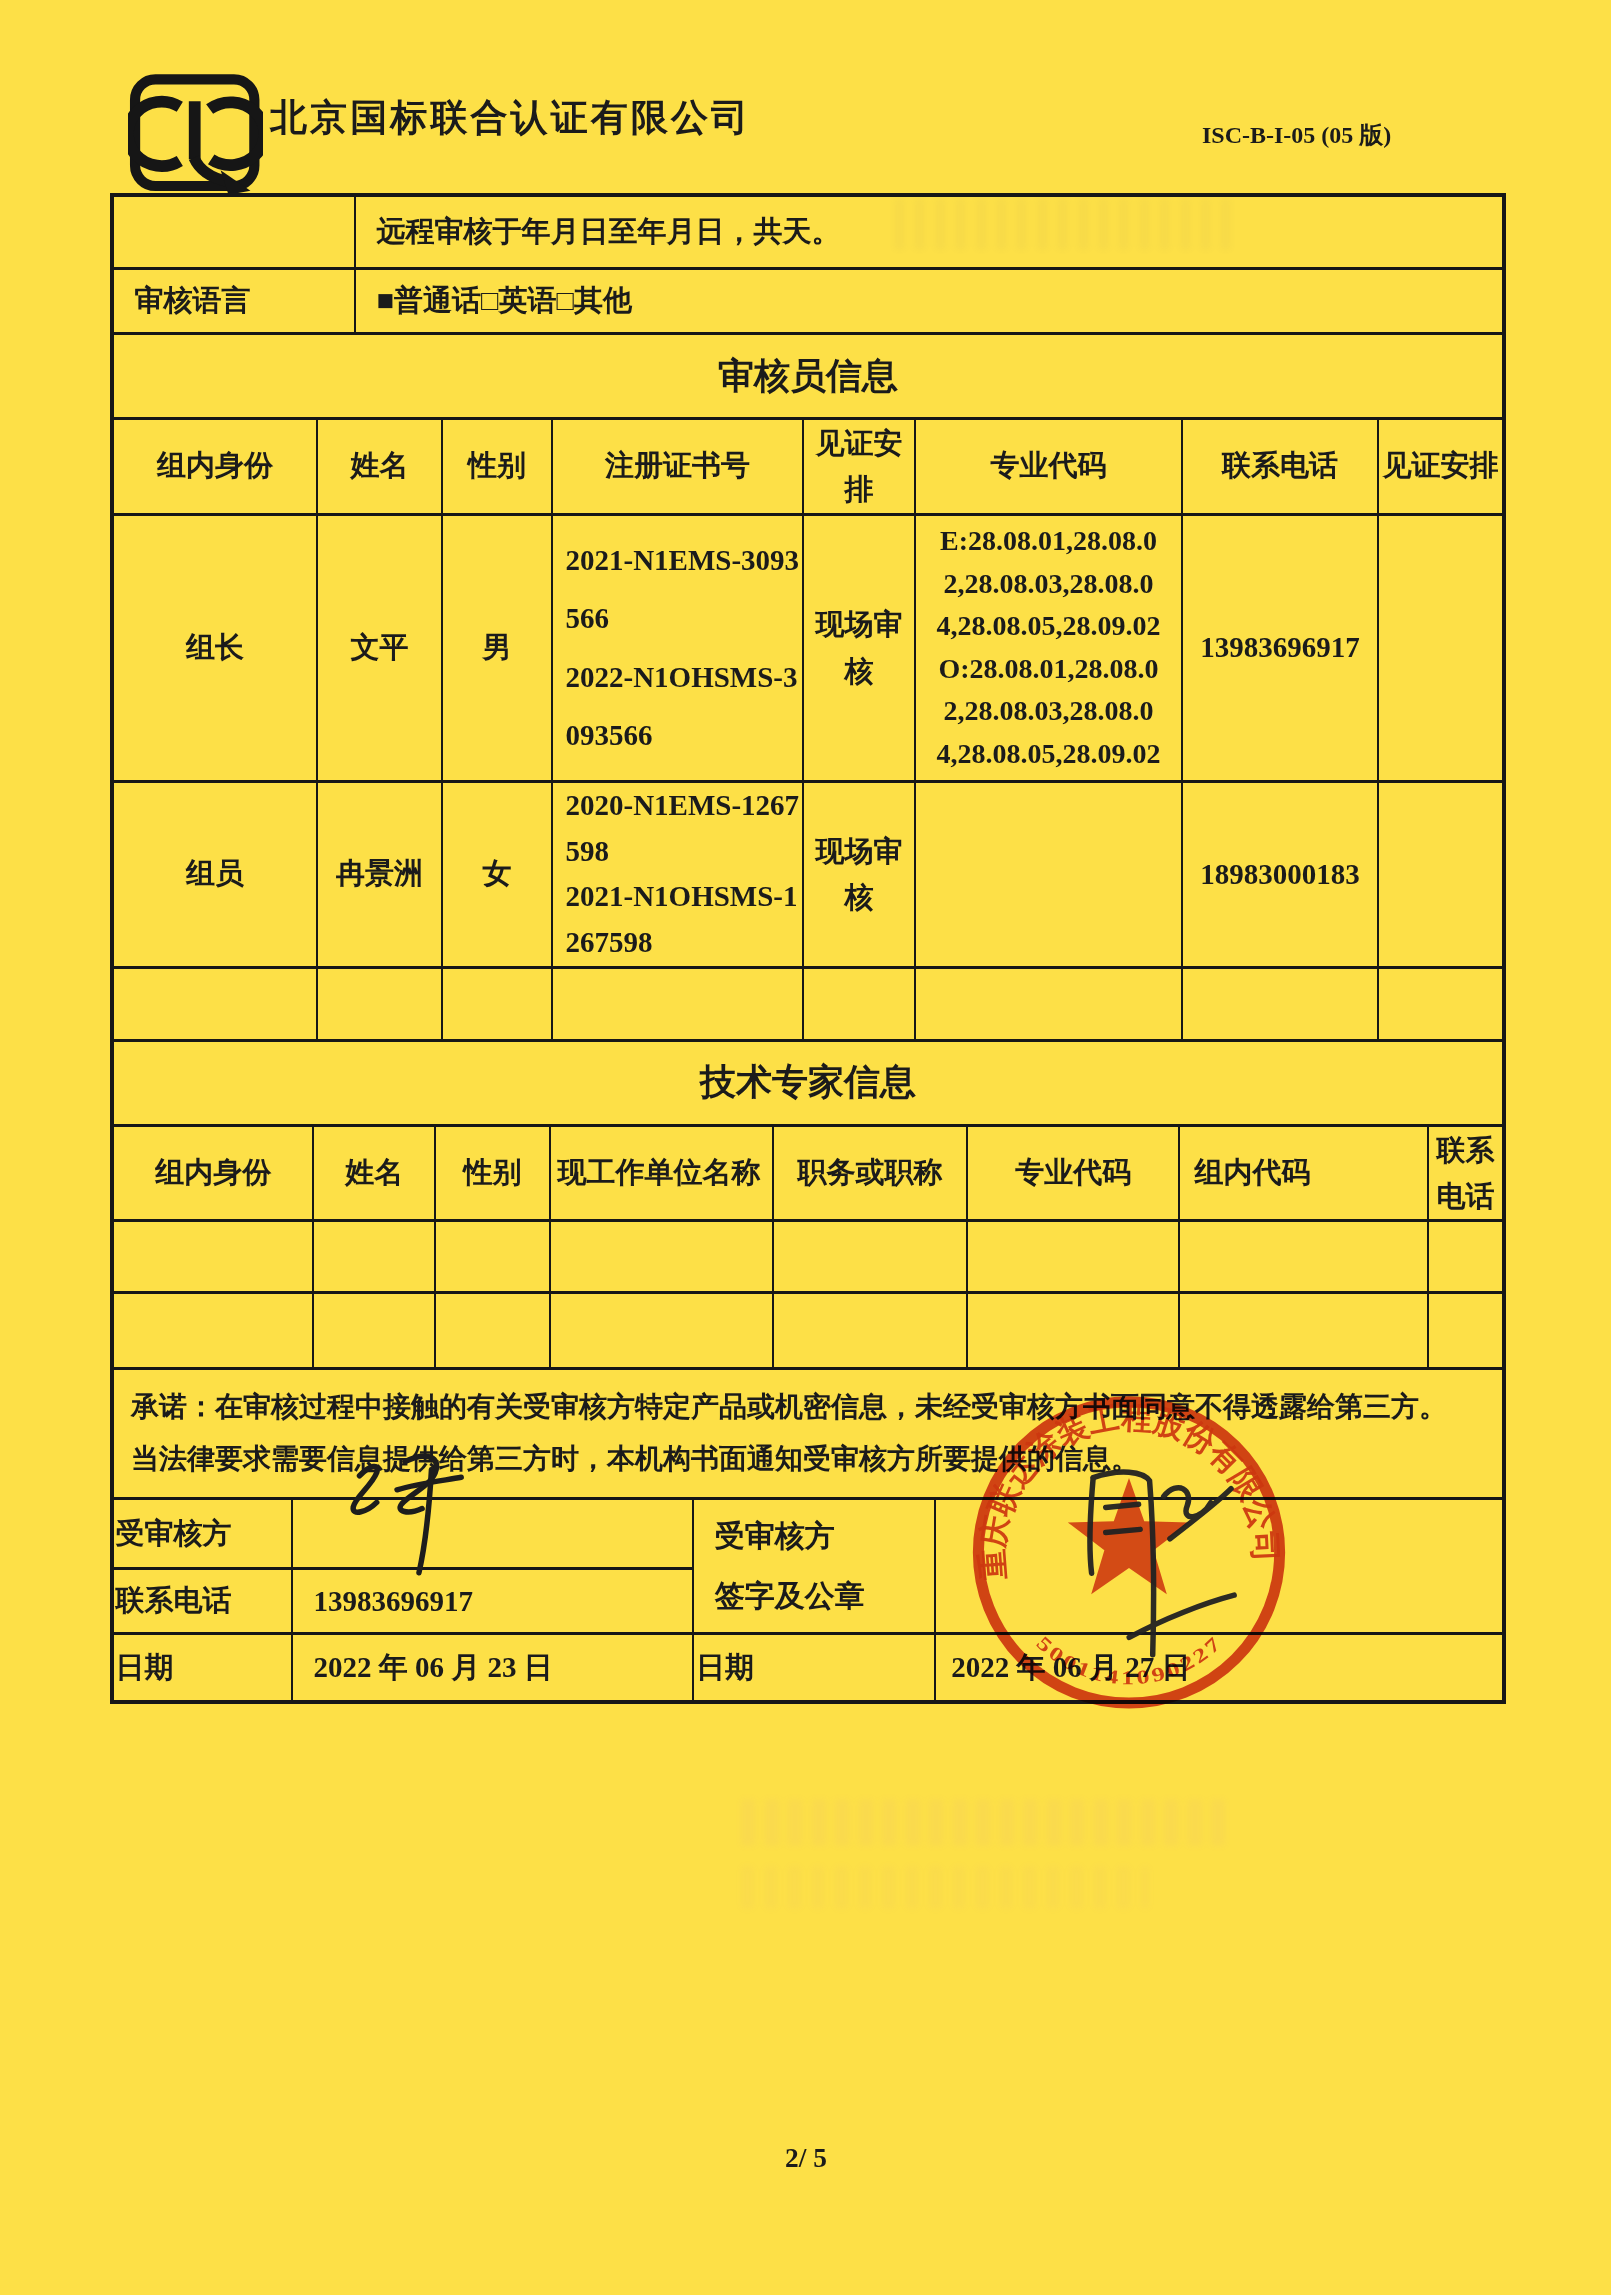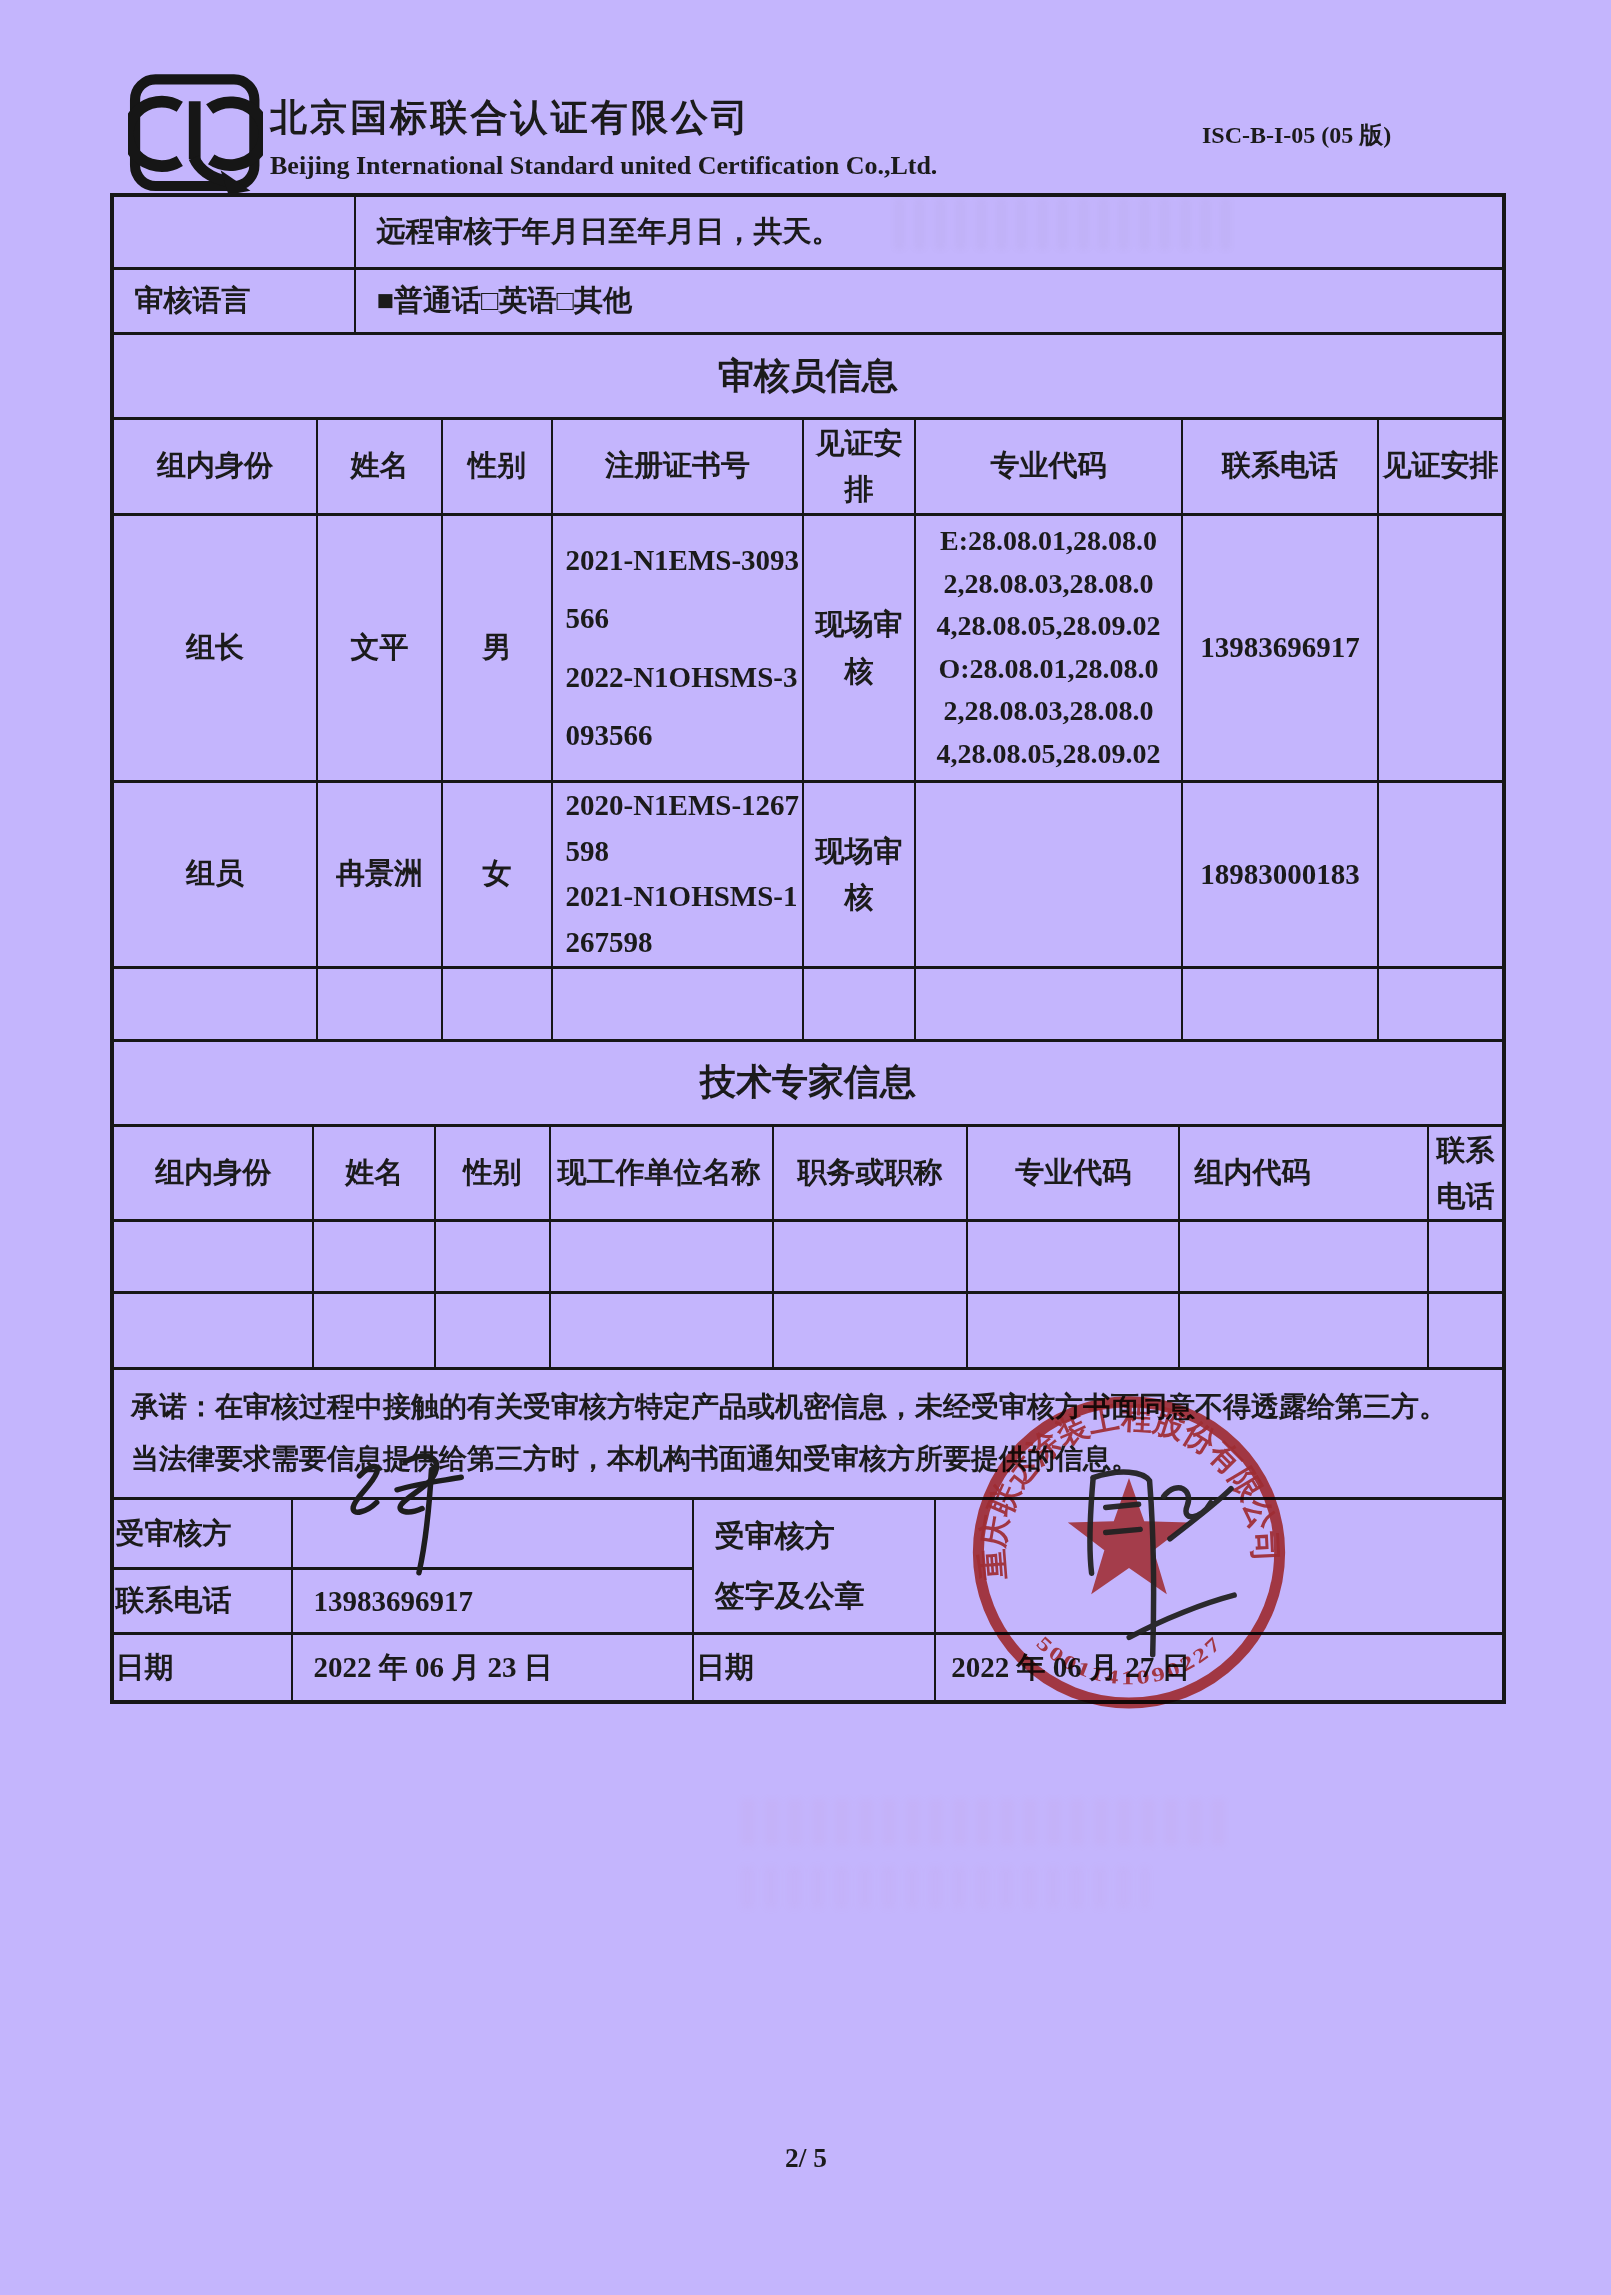--- a/index.html
+++ b/index.html
@@ -4,21 +4,21 @@
 <style>
   html,body{margin:0;padding:0;}
   body{
     width:1612px;height:2295px;
     background:#ffffff;
     font-family:"Liberation Serif","DejaVu Serif",serif;
     color:#1b1b1b;
     position:relative;
     overflow:hidden;
   }
-  .page{position:absolute;inset:0;background:#c4b5fd;}
+  .page{position:absolute;inset:0;background:#fde047;}
 
   
   .logo{position:absolute;left:128px;top:73px;}
   .company-cn{
     position:absolute;left:270px;top:93px;
     font-size:37px;font-weight:bold;letter-spacing:3.1px;white-space:nowrap;
   }
   .company-en{
     position:absolute;left:270px;top:151px;
     font-size:26px;font-weight:bold;white-space:nowrap;letter-spacing:0px;
@@ -113,21 +113,20 @@
 
   <svg class="logo" width="135" height="124" viewBox="0 0 172 158">
     <rect x="9" y="8" width="152" height="136" rx="26" fill="none" stroke="#161616" stroke-width="13"></rect>
     <path d="M66,43 A43,41 0 1 0 66,112" fill="none" stroke="#161616" stroke-width="15"></path>
     <path d="M104,46 A43,40 0 1 1 106,110" fill="none" stroke="#161616" stroke-width="15"></path>
     <path d="M85,36 L85,110" fill="none" stroke="#161616" stroke-width="15"></path>
     <path d="M84,108 C92,126 108,134 126,138" fill="none" stroke="#161616" stroke-width="14"></path>
     <path d="M118,124 L156,150 L128,155 Z" fill="#161616"></path>
   </svg>
   <div class="company-cn">北京国标联合认证有限公司</div>
-  <div class="company-en">Beijing International Standard united Certification Co.,Ltd.</div>
   <div class="form-code">ISC-B-I-05 (05 版)</div>
 
   <div class="doc">
 
     <table>
       <colgroup>
           <col style="width:241px">
           <col style="width:1146px">
         </colgroup>
       <tbody>

